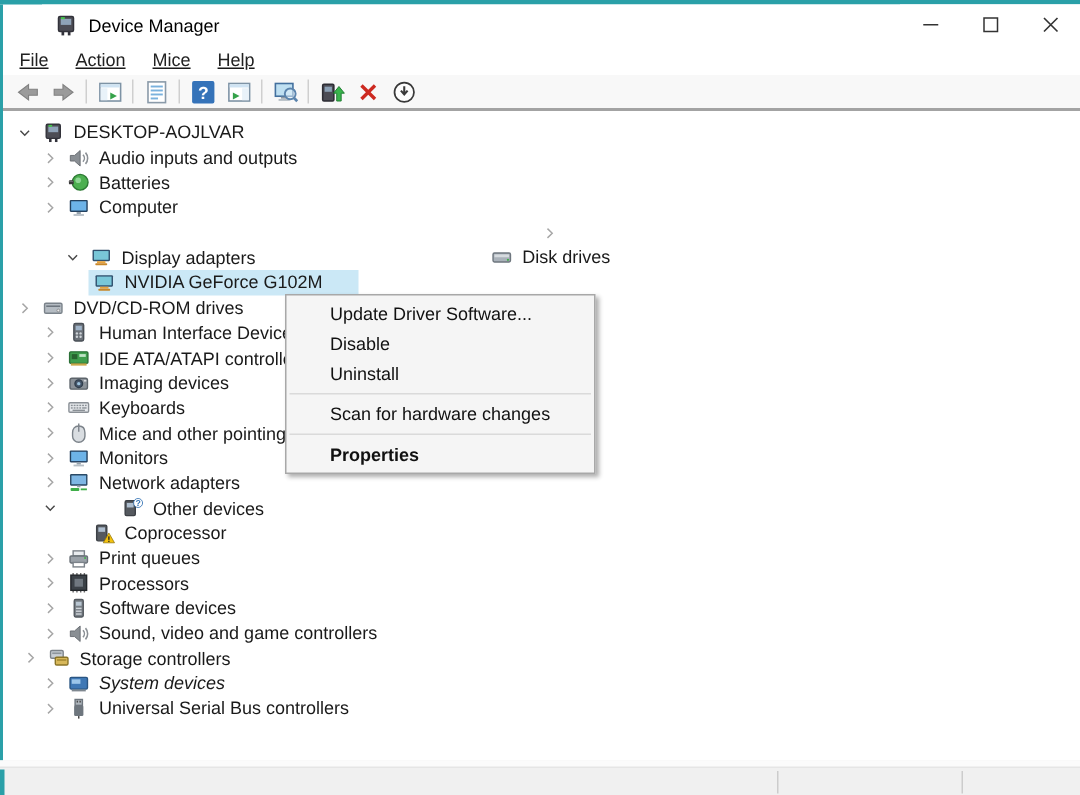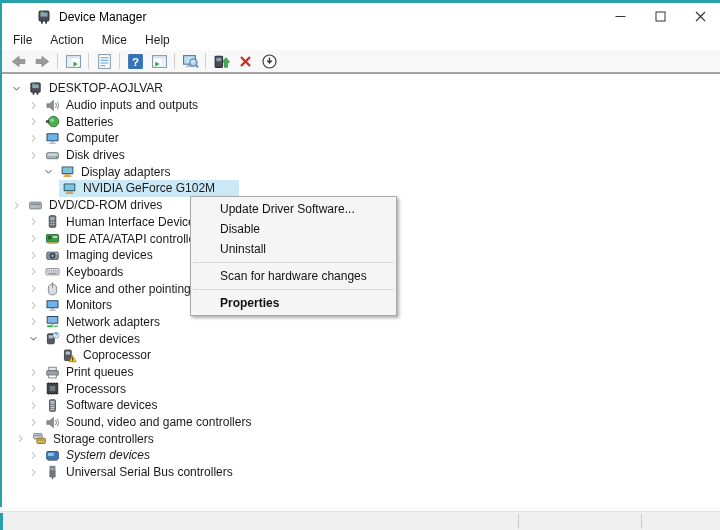--- a/index.html
+++ b/index.html
@@ -14,21 +14,21 @@
     display:flex; align-items:center; padding-left:8px;margin-left:10px; }
   .titlebar .app-icon { width:16px; height:16px; margin-right:7px; }
   .title-text { font-size:12px; color:#000; }
 
   .win-controls { position:absolute; right:0; top:3px; height:28px; display:flex; }
   .win-btn { width:40px; height:28px; background:#fff; border:none; display:flex;
     align-items:center; justify-content:center; cursor:default; }
   .win-btn svg { width:11px; height:11px; }
 
   .menubar { position:absolute; left:2px; top:30px; right:0; height:20px; background:#fff;
-    display:flex; padding-left:2px; }
+    display:flex; padding-left:2px;text-decoration:underline; }
   .menubar .menu-item { padding:0 9px; line-height:20px; font-size:12px; color:#222; cursor:default; }
 
   .toolbar { position:absolute; left:2px; top:50px; right:0; height:24px; background:#f8f8f8;
     border-bottom:2px solid #a3a3a3; display:flex; align-items:center; padding-left:4px; }
   .tb-btn { width:24px; height:21px; border:none; background:transparent; display:flex;
     align-items:center; justify-content:center; cursor:default; }
   .tb-btn .icon, .tb-btn svg { width:17px; height:17px; display:block; }
   .tb-sep { width:1px; height:16px; background:#cfcfcf; margin:0 3px; }
 
   .tree { position:absolute; left:2px; top:76px; right:0; bottom:23px; background:#fff; overflow:hidden; }
@@ -257,21 +257,21 @@
               <svg viewBox="0 0 16 16">
                 <rect x="1.6" y="2.4" width="12.8" height="8.6" rx="0.8" fill="#24415f"></rect>
                 <rect x="2.6" y="3.4" width="10.8" height="6.6" fill="#6db3e8"></rect>
                 <rect x="6.5" y="11" width="3" height="1.5" fill="#97a3ad"></rect>
                 <rect x="4.3" y="12.5" width="7.4" height="1.3" fill="#b7c0c7"></rect>
               </svg>
             </span>
             <span class="t-label">Computer</span>
           </span>
         </div>
-        <div class="tree-row" style="padding-left: 23px;">
+        <div class="tree-row" style="padding-left: 11px; flex-direction: column;">
           <span class="chev">
             <svg viewBox="0 0 16 16">
               <path d="M5.8 3.5l4.6 4.5-4.6 4.5" fill="none" stroke="#a6a6a6" stroke-width="1.4"></path>
             </svg>
           </span>
           <span class="wrap">
             <span class="icon t-icon">
               <svg viewBox="0 0 16 16">
                 <rect x="1.8" y="5" width="12.4" height="6.4" rx="1" fill="#aab2ba" stroke="#6e767e"></rect>
                 <rect x="2.8" y="6" width="10.4" height="2" fill="#d6dbdf"></rect>
@@ -462,21 +462,21 @@
                 <rect x="1.8" y="2.2" width="12.4" height="8.2" rx="0.8" fill="#2b4a66"></rect>
                 <rect x="2.8" y="3.2" width="10.4" height="6.2" fill="#7fb7e4"></rect>
                 <rect x="6.8" y="10.4" width="2.4" height="1.2" fill="#97a3ad"></rect>
                 <rect x="2.2" y="12" width="6.2" height="2.2" rx="0.7" fill="#3fae49"></rect>
                 <rect x="9.4" y="12.4" width="4.4" height="1.3" fill="#3fae49"></rect>
               </svg>
             </span>
             <span class="t-label">Network adapters</span>
           </span>
         </div>
-        <div class="tree-row" style="padding-left: 23px;">
+        <div class="tree-row" style="padding-left: 23px; gap: 36px;">
           <span class="chev">
             <svg viewBox="0 0 16 16">
               <path d="M3.8 6L8 10.4 12.2 6" fill="none" stroke="#484848" stroke-width="1.4"></path>
             </svg>
           </span>
           <span class="wrap">
             <span class="icon t-icon">
               <svg viewBox="0 0 16 16">
                 <rect x="2.6" y="3" width="7.2" height="10.6" rx="1" fill="#55595f" stroke="#3c4046"></rect>
                 <rect x="3.8" y="4.6" width="4.8" height="3.2" fill="#aebecf"></rect>

